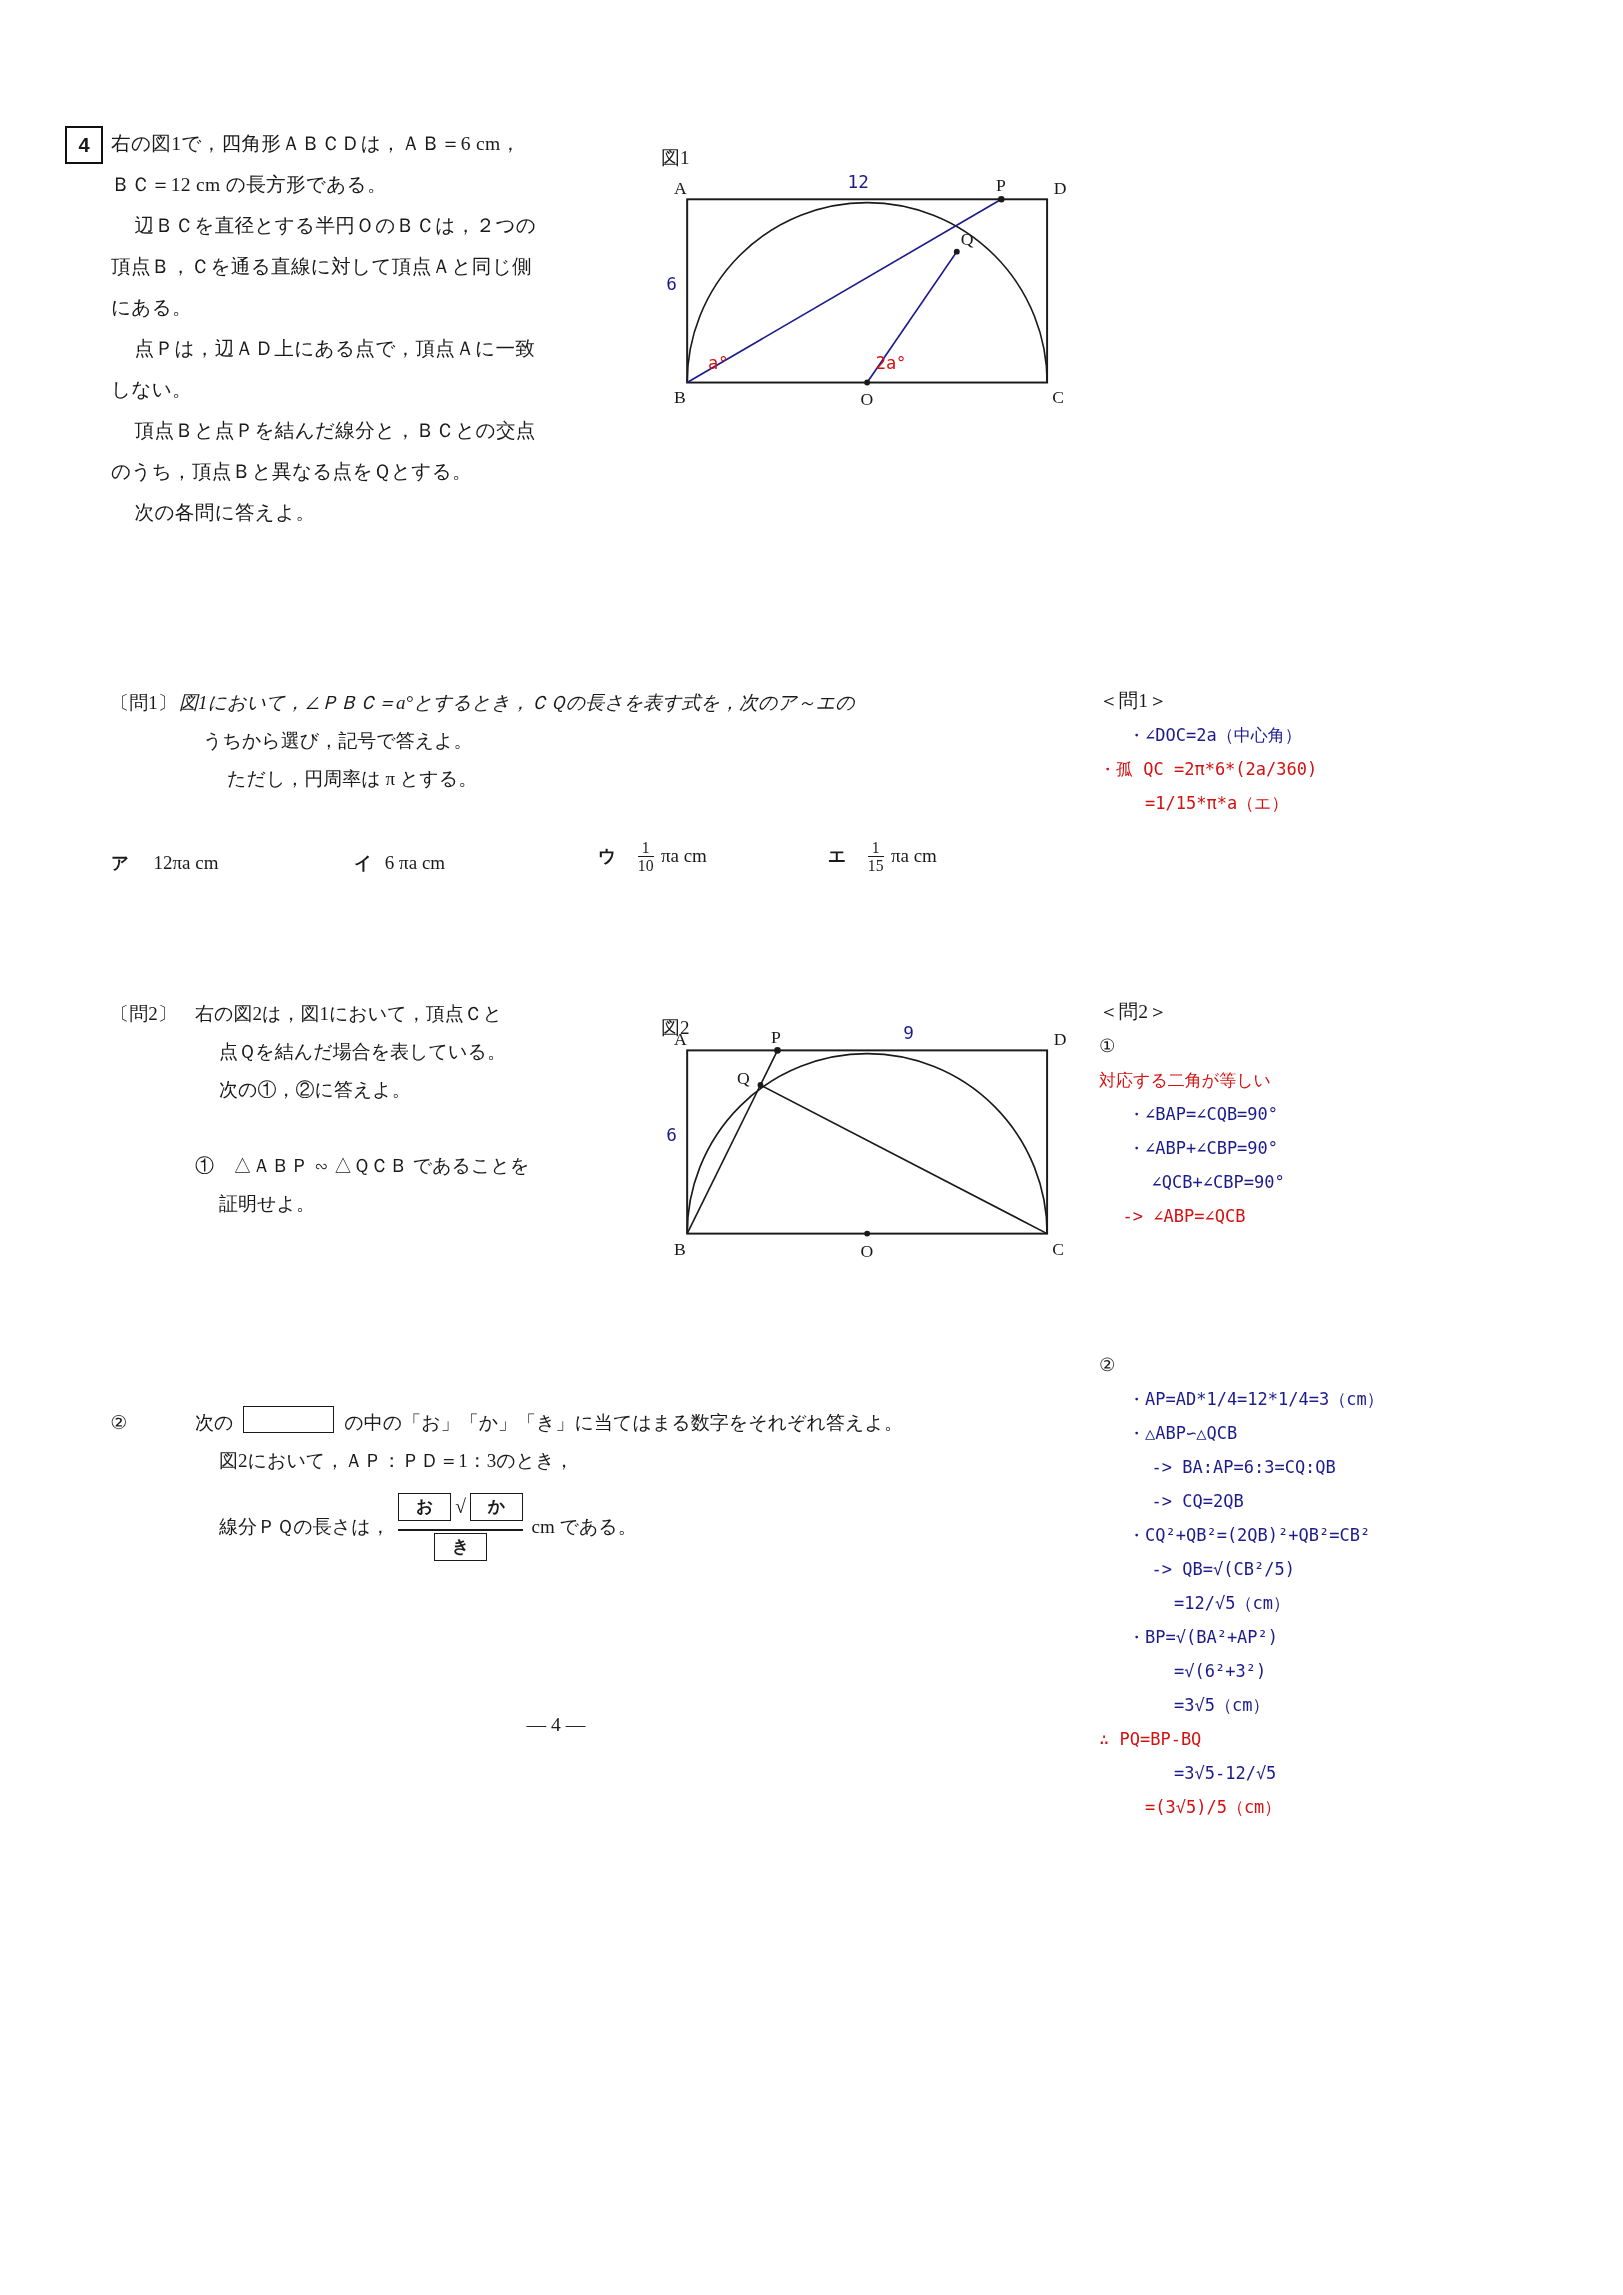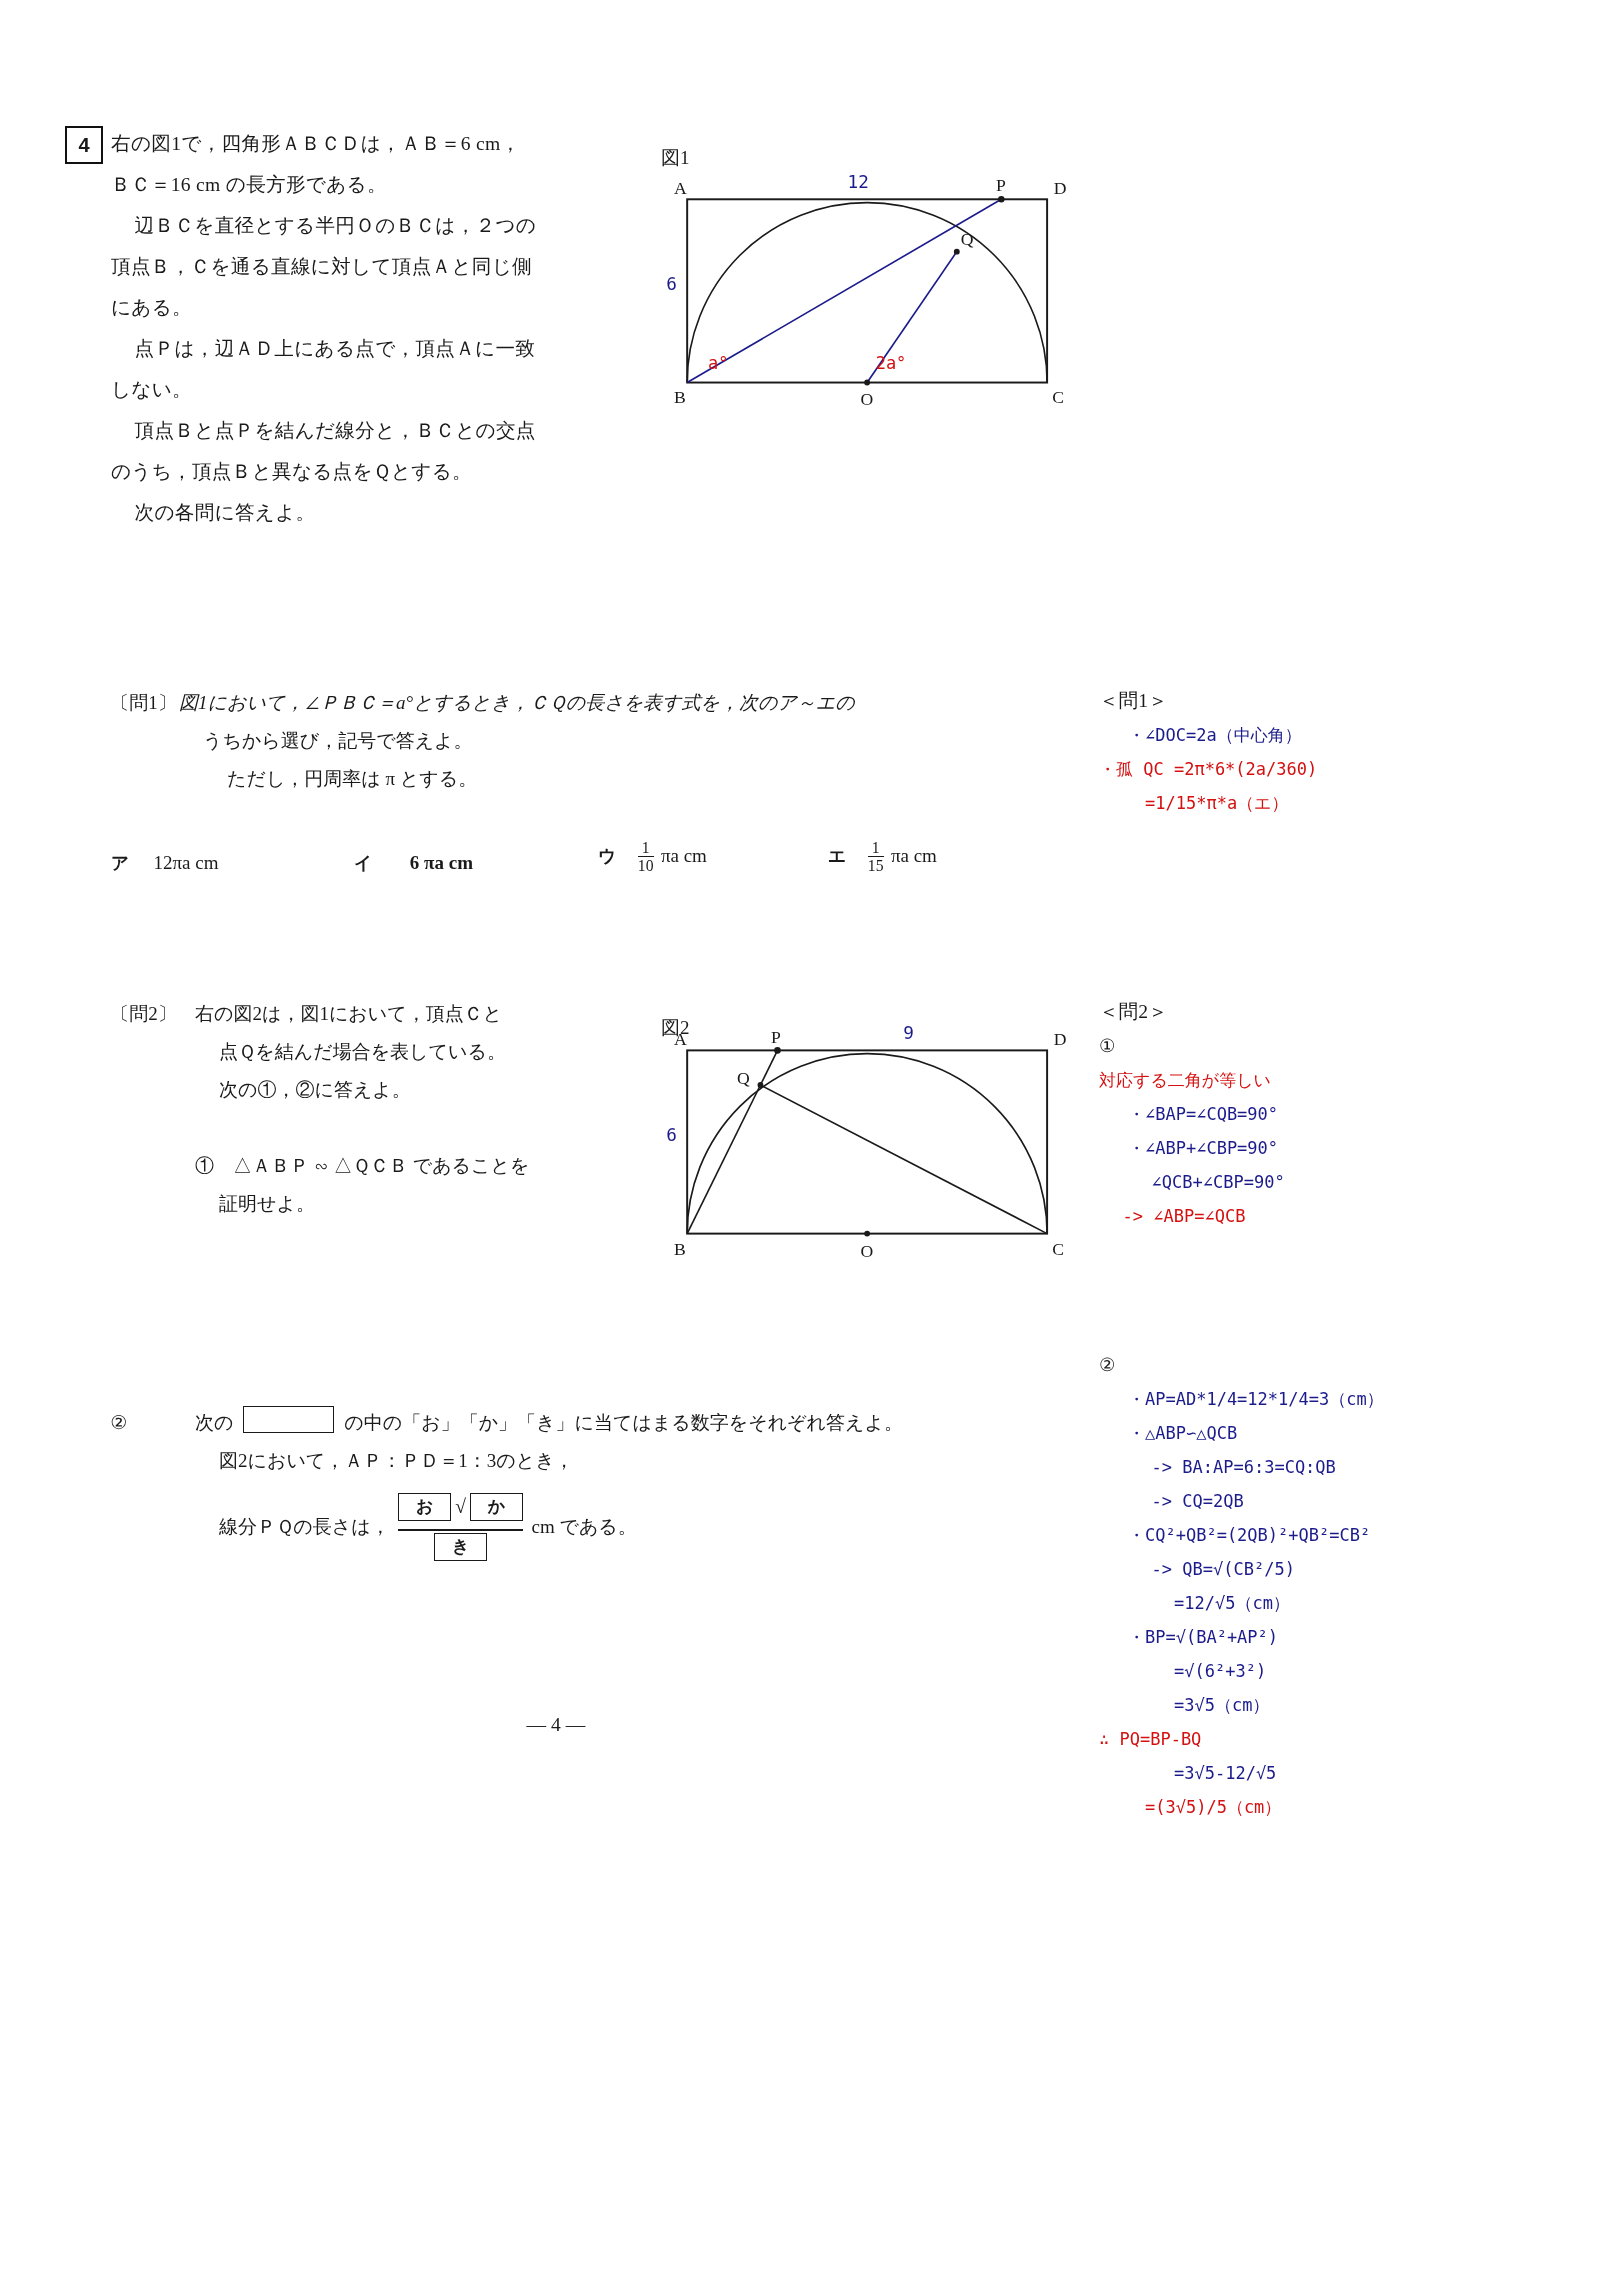--- a/index.html
+++ b/index.html
@@ -196,21 +196,21 @@
 </style>
 </head>
 <body>
 
 <div class="page">
 
   <div class="qnum-box">4</div>
 
   <div class="intro">
     <p>右の図1で，四角形ＡＢＣＤは，ＡＢ＝6 cm，</p>
-    <p>ＢＣ＝16 cm の長方形である。</p>
+    <p>ＢＣ＝12 cm の長方形である。</p>
     <p class="ind">辺ＢＣを直径とする半円ＯのＢＣは，２つの</p>
     <p>頂点Ｂ，Ｃを通る直線に対して頂点Ａと同じ側</p>
     <p>にある。</p>
     <p class="ind">点Ｐは，辺ＡＤ上にある点で，頂点Ａに一致</p>
     <p>しない。</p>
     <p class="ind">頂点Ｂと点Ｐを結んだ線分と，ＢＣとの交点</p>
     <p>のうち，頂点Ｂと異なる点をＱとする。</p>
     <p class="ind">次の各問に答えよ。</p>
   </div>
 
@@ -254,21 +254,21 @@
     <span class="l3">ただし，円周率は π とする。</span>
   </div>
 
   <div class="choices">
     <div class="choice" style="left:0px; top:0px;">
       <span class="ck">ア</span>
       <span style="margin-left:19.6px;">12πa cm</span>
     </div>
     <div class="choice" style="left:243px; top:0px;">
       <span class="ck">イ</span>
-      <span style="margin-left:33px;font-weight:bold;">6 πa cm</span>
+      <span style="margin-left:8px;">6 πa cm</span>
     </div>
     <div class="choice" style="left:487px; top:-11.8px;">
       <span class="ck">ウ</span>
       <span class="frac" style="margin-left:17px;">
         <span class="num">1</span>
         <span class="den">10</span>
       </span>
       <span>πa cm</span>
     </div>
     <div class="choice" style="left:717px; top:-11.8px;">

